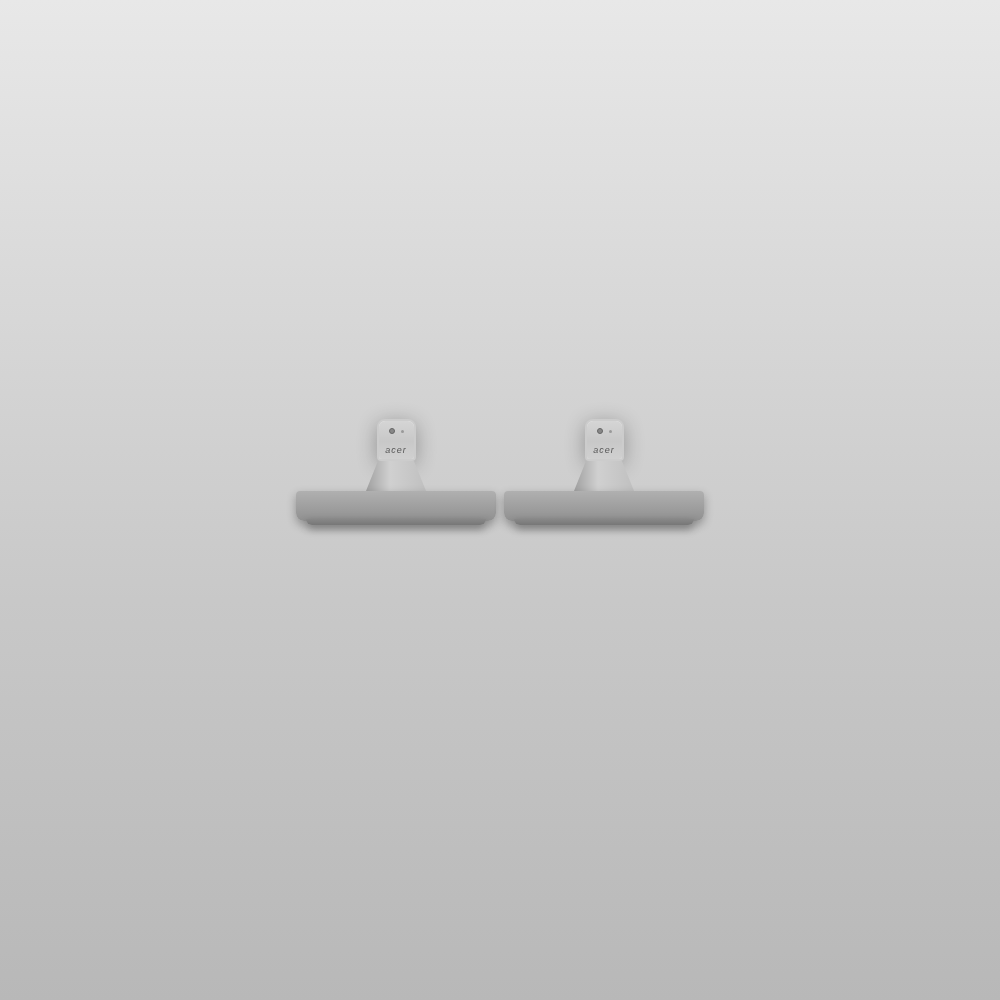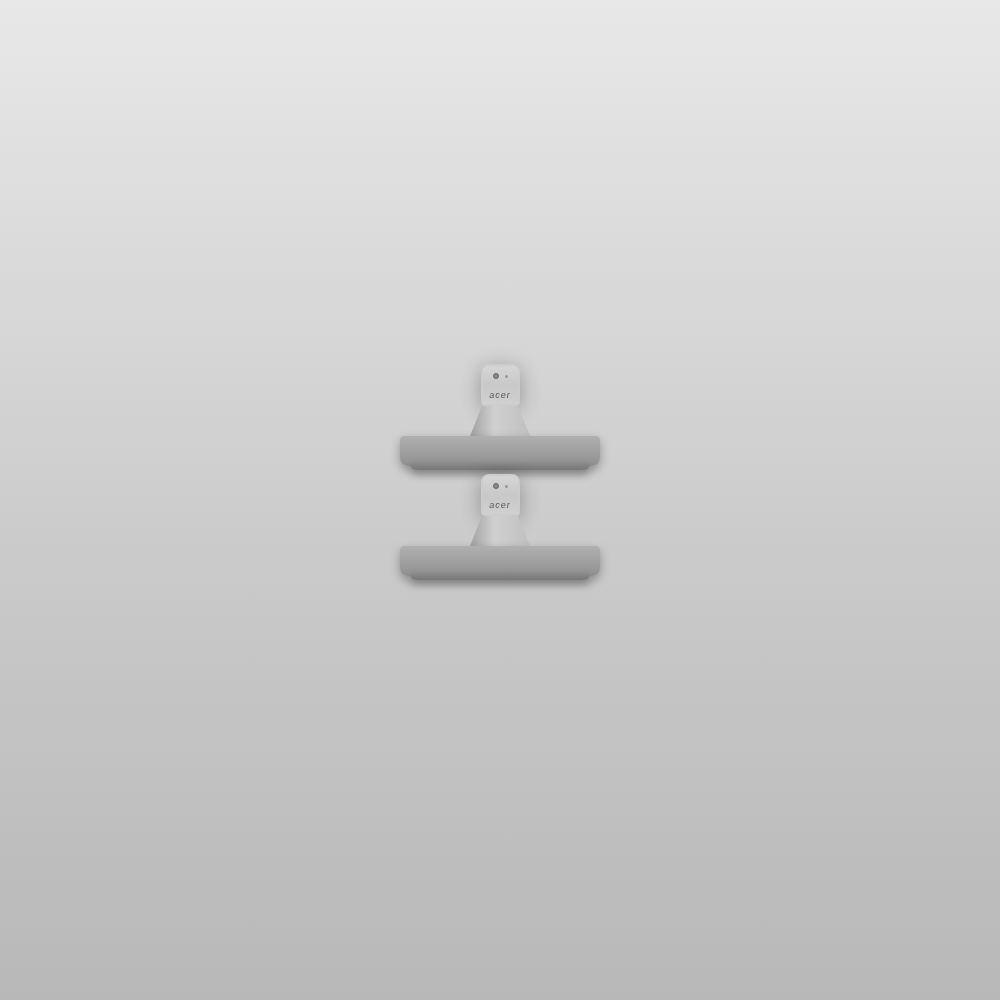--- a/index.html
+++ b/index.html
@@ -14,21 +14,20 @@
       font-family: 'Segoe UI', Arial, sans-serif;
       overflow: hidden;
     }
 
     .monitors-container {
       display: flex;
       align-items: flex-end;
       justify-content: center;
       gap: 8px;
       margin-top: -60px;
-      flex-direction: column;
     }
 
     
     .monitor {
       display: flex;
       flex-direction: column;
       align-items: center;
     }
 
     .monitor-frame {

